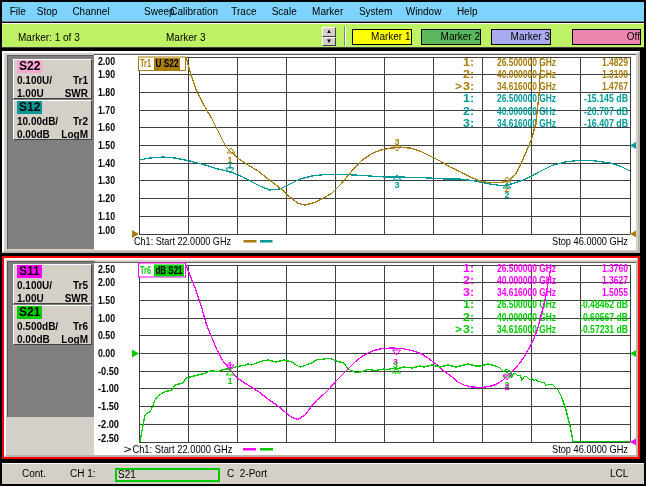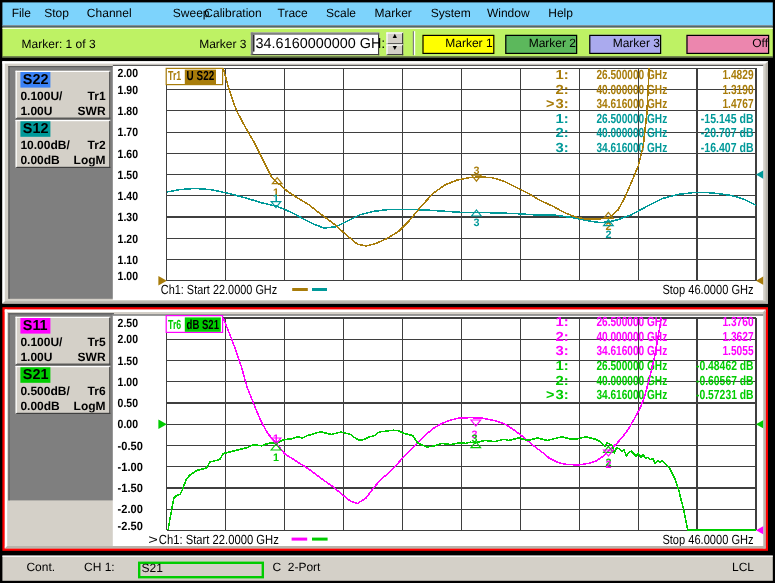--- a/index.html
+++ b/index.html
@@ -24,36 +24,35 @@
     <span style="position:absolute;left:229.3px;top:4px">Trace</span>
     <span style="position:absolute;left:269.7px;top:4px">Scale</span>
     <span style="position:absolute;left:310.1px;top:4px">Marker</span>
     <span style="position:absolute;left:356.9px;top:4px">System</span>
     <span style="position:absolute;left:403.8px;top:4px">Window</span>
     <span style="position:absolute;left:454.9px;top:4px">Help</span>
   </div>
 <div id="toolbar" class="abs">
  <span class="abs" style="left:16px;top:8px">Marker: 1 of 3</span>
  <span class="abs" style="left:164px;top:8px">Marker 3</span>
- <div class="abs" style="left:207px;top:3px;width:107px;height:19px;background:#fff;border:1px solid #404040;border-top:2px solid #808080;border-left:2px solid #808080;font-size:12px;line-height:15px;white-space:nowrap"><span style="border-left:1px solid #000;padding-left:1px">34.6160000000 GH:</span></div>
  <div class="abs" style="left:320px;top:3px;width:14px;height:19px">
    <div style="height:9.5px;background:#d4d0c8;border:1px solid;border-color:#fff #404040 #404040 #fff;font-size:6px;text-align:center;line-height:7px">▲</div>
    <div style="height:9.5px;background:#d4d0c8;border:1px solid;border-color:#fff #404040 #404040 #fff;font-size:6px;text-align:center;line-height:7px">▼</div>
  </div>
  <div class="abs" style="left:342px;top:2px;width:2px;height:20px;border-left:1px solid #808080;border-right:1px solid #fff"></div>
  <div class="btn" style="left:349.5px;width:60px;background:#ffff00">Marker 1</div>
  <div class="btn" style="left:418.5px;width:60.5px;background:#5cb85c">Marker 2</div>
  <div class="btn" style="left:488.5px;width:60.5px;background:#aaaaee">Marker 3</div>
  <div class="btn" style="left:570px;width:69px;background:#ec86ae">Off</div>
 </div>
 <div id="win1" class="abs">
     <div style="position:absolute;left:0;top:0;width:638px;height:202px;border:2px solid #fff;border-bottom-color:#b8b4ac;border-right-color:#b8b4ac"></div>
  <div class="sb" style="left:5px;top:4px;width:88px;height:194px">
   <div class="tbox" style="top:3px">
-<div style="height:14px"><span class="hl" style="background:#3b82f6">S22</span></div>
+<div style="height:14px"><span class="hl" style="background:#f9a8d4">S22</span></div>
 <div class="row">
           <span>0.100U/</span>
           <span>Tr1</span>
         </div>
 <div class="row">
           <span>1.00U</span>
           <span>SWR</span>
         </div>
 </div>
   <div class="tbox" style="top:44px">

